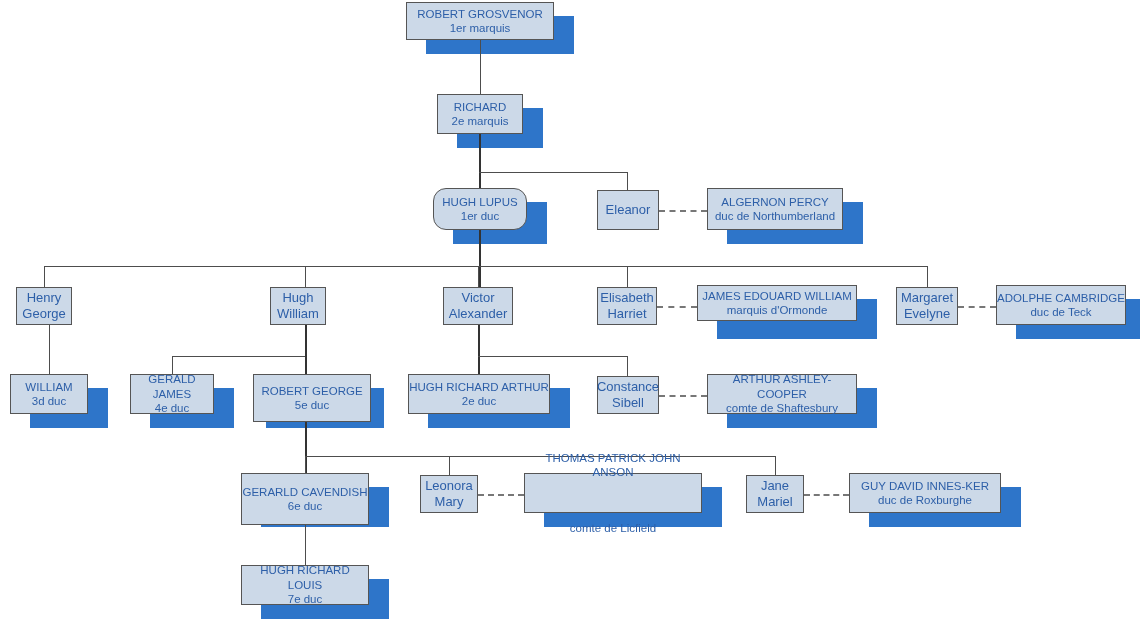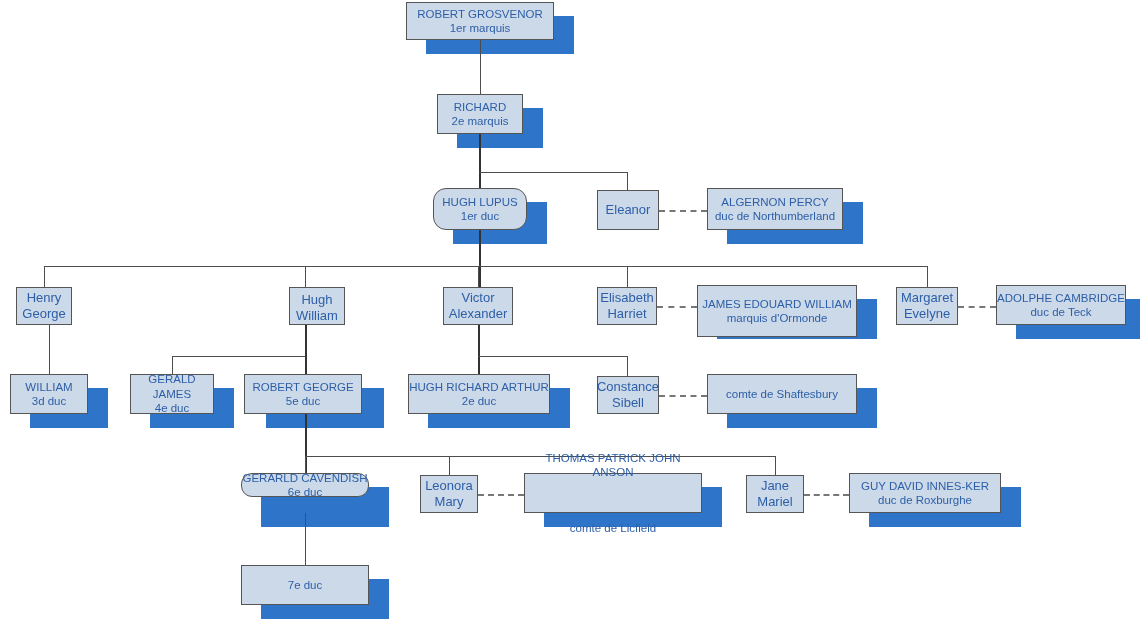--- a/index.html
+++ b/index.html
@@ -128,84 +128,86 @@
         <span class="l1">Eleanor</span>
       </div>
       <div class="node big" style="left: 707px; top: 188px; width: 136px; height: 42px;">
         <span class="l1">ALGERNON PERCY</span>
         <span class="l2">duc de Northumberland</span>
       </div>
       <div class="node small" style="left: 16px; top: 287px; width: 56px; height: 38px;">
         <span class="l1">Henry</span>
         <span class="l2">George</span>
       </div>
-      <div class="node small" style="left: 289px; top: 287px; width: 56px; height: 38px; justify-content: flex-end;">
+      <div class="node small" style="left: 270px; top: 287px; width: 56px; height: 38px;">
         <span class="l1">Hugh</span>
         <span class="l2">William</span>
       </div>
       <div class="node small" style="left: 443px; top: 287px; width: 70px; height: 38px;">
         <span class="l1">Victor</span>
         <span class="l2">Alexander</span>
       </div>
       <div class="node small" style="left: 597px; top: 287px; width: 60px; height: 38px;">
         <span class="l1">Elisabeth</span>
         <span class="l2">Harriet</span>
       </div>
-      <div class="node big" style="left: 697px; top: 285px; width: 160px; height: 52px; justify-content: center;">
+      <div class="node big" style="left: 697px; top: 285px; width: 160px; height: 36px; justify-content: center;">
         <span class="l1">JAMES EDOUARD WILLIAM</span>
         <span class="l2">marquis d'Ormonde</span>
       </div>
       <div class="node small" style="left: 896px; top: 287px; width: 62px; height: 38px;">
         <span class="l1">Margaret</span>
         <span class="l2">Evelyne</span>
       </div>
       <div class="node big" style="left: 996px; top: 285px; width: 130px; height: 40px;">
         <span class="l1">ADOLPHE CAMBRIDGE</span>
         <span class="l2">duc de Teck</span>
       </div>
       <div class="node big" style="left: 10px; top: 374px; width: 78px; height: 40px;">
         <span class="l1">WILLIAM</span>
         <span class="l2">3d duc</span>
       </div>
       <div class="node big" style="left: 130px; top: 374px; width: 84px; height: 40px;">
         <span class="l1">GERALD JAMES</span>
         <span class="l2">4e duc</span>
       </div>
-      <div class="node big" style="left: 244px; top: 374px; width: 118px; height: 40px;">
+      <div class="node big" style="left: 253px; top: 374px; width: 118px; height: 48px;">
         <span class="l1">ROBERT GEORGE</span>
         <span class="l2">5e duc</span>
       </div>
       <div class="node big" style="left: 408px; top: 374px; width: 142px; height: 40px;">
         <span class="l1">HUGH RICHARD ARTHUR</span>
         <span class="l2">2e duc</span>
       </div>
       <div class="node small" style="left: 597px; top: 376px; width: 62px; height: 38px;">
         <span class="l1">Constance</span>
         <span class="l2">Sibell</span>
       </div>
       <div class="node big" style="left: 707px; top: 374px; width: 150px; height: 40px;">
+        <span class="l1">ARTHUR ASHLEY-COOPER</span>
         <span class="l2">comte de Shaftesbury</span>
       </div>
-      <div class="node big" style="left: 241px; top: 473px; width: 128px; height: 24px; border-radius: 11px;">
+      <div class="node big" style="left: 241px; top: 473px; width: 128px; height: 52px;">
         <span class="l1">GERARLD CAVENDISH</span>
         <span class="l2">6e duc</span>
       </div>
       <div class="node small" style="left: 420px; top: 475px; width: 58px; height: 38px;">
         <span class="l1">Leonora</span>
         <span class="l2">Mary</span>
       </div>
       <div class="node big" style="left: 524px; top: 473px; width: 178px; height: 40px; gap: 41px;">
         <span class="l1">THOMAS PATRICK JOHN ANSON</span>
         <span class="l2">comte de Licfield</span>
       </div>
       <div class="node small" style="left: 746px; top: 475px; width: 58px; height: 38px;">
         <span class="l1">Jane</span>
         <span class="l2">Mariel</span>
       </div>
       <div class="node big" style="left: 849px; top: 473px; width: 152px; height: 40px;">
         <span class="l1">GUY DAVID INNES-KER</span>
         <span class="l2">duc de Roxburghe</span>
       </div>
       <div class="node big" style="left: 241px; top: 565px; width: 128px; height: 40px;">
+        <span class="l1">HUGH RICHARD LOUIS</span>
         <span class="l2">7e duc</span>
       </div>
     </div>
 </div>
 
 </body></html>

